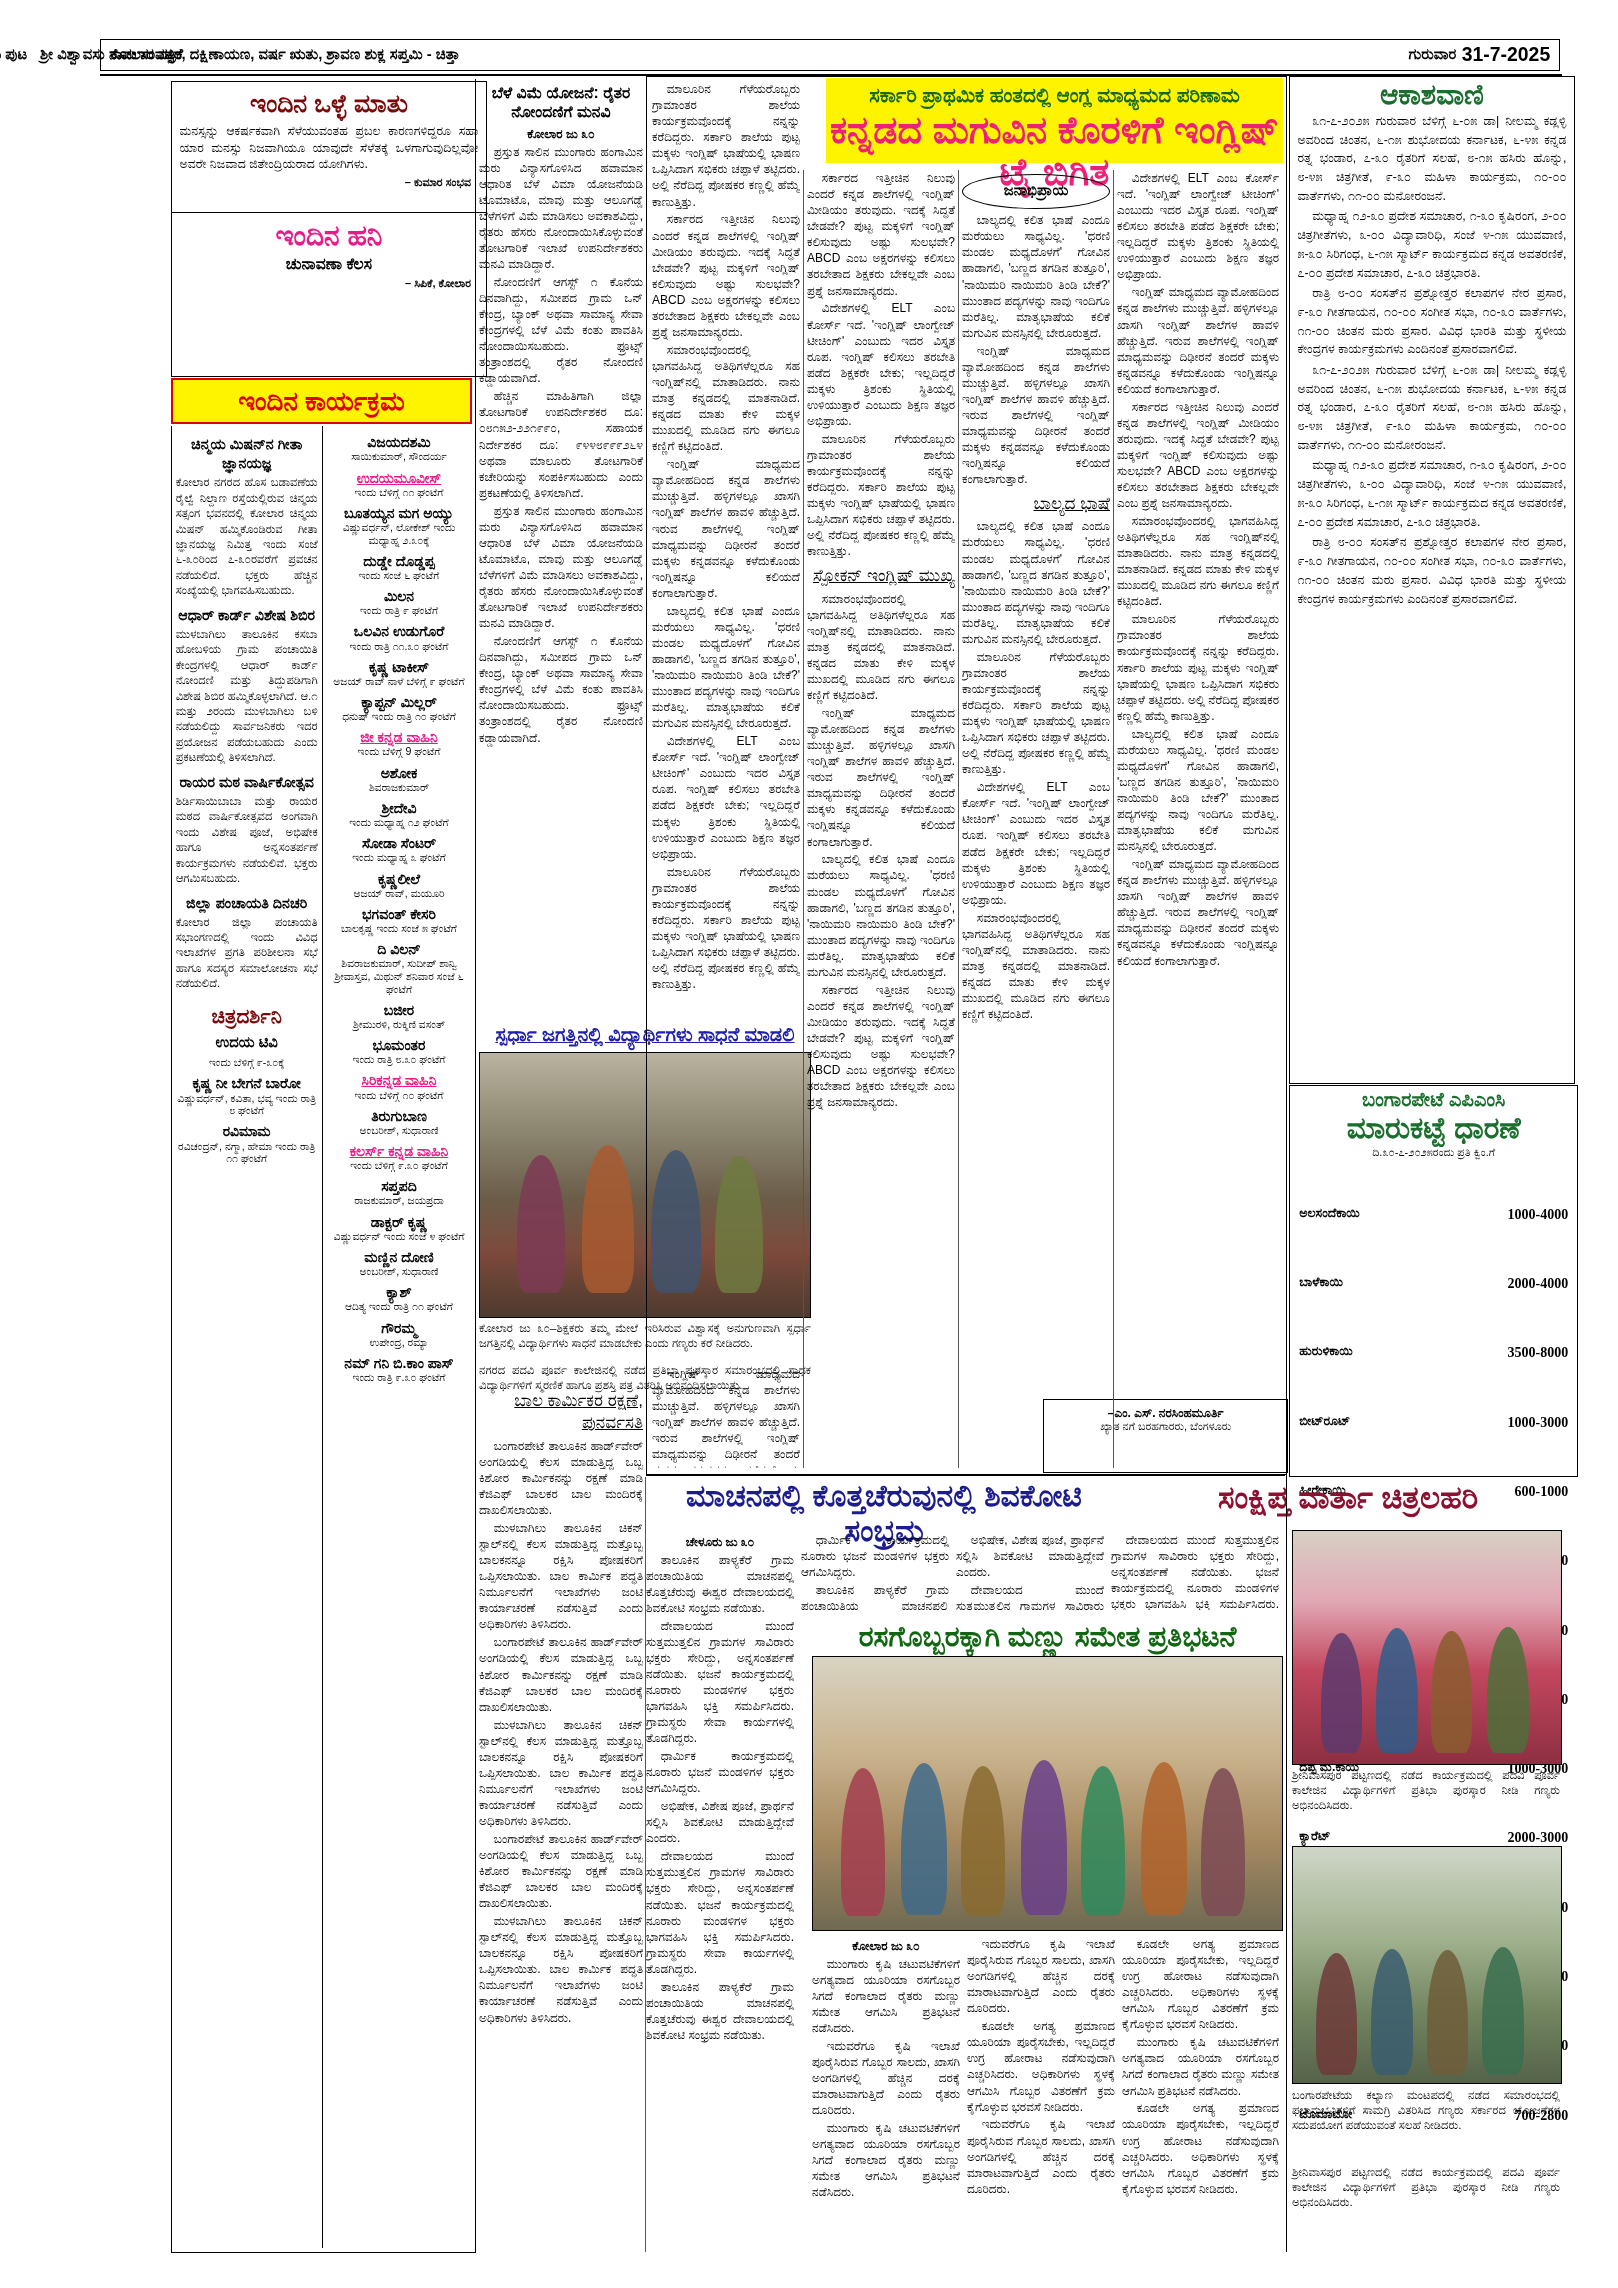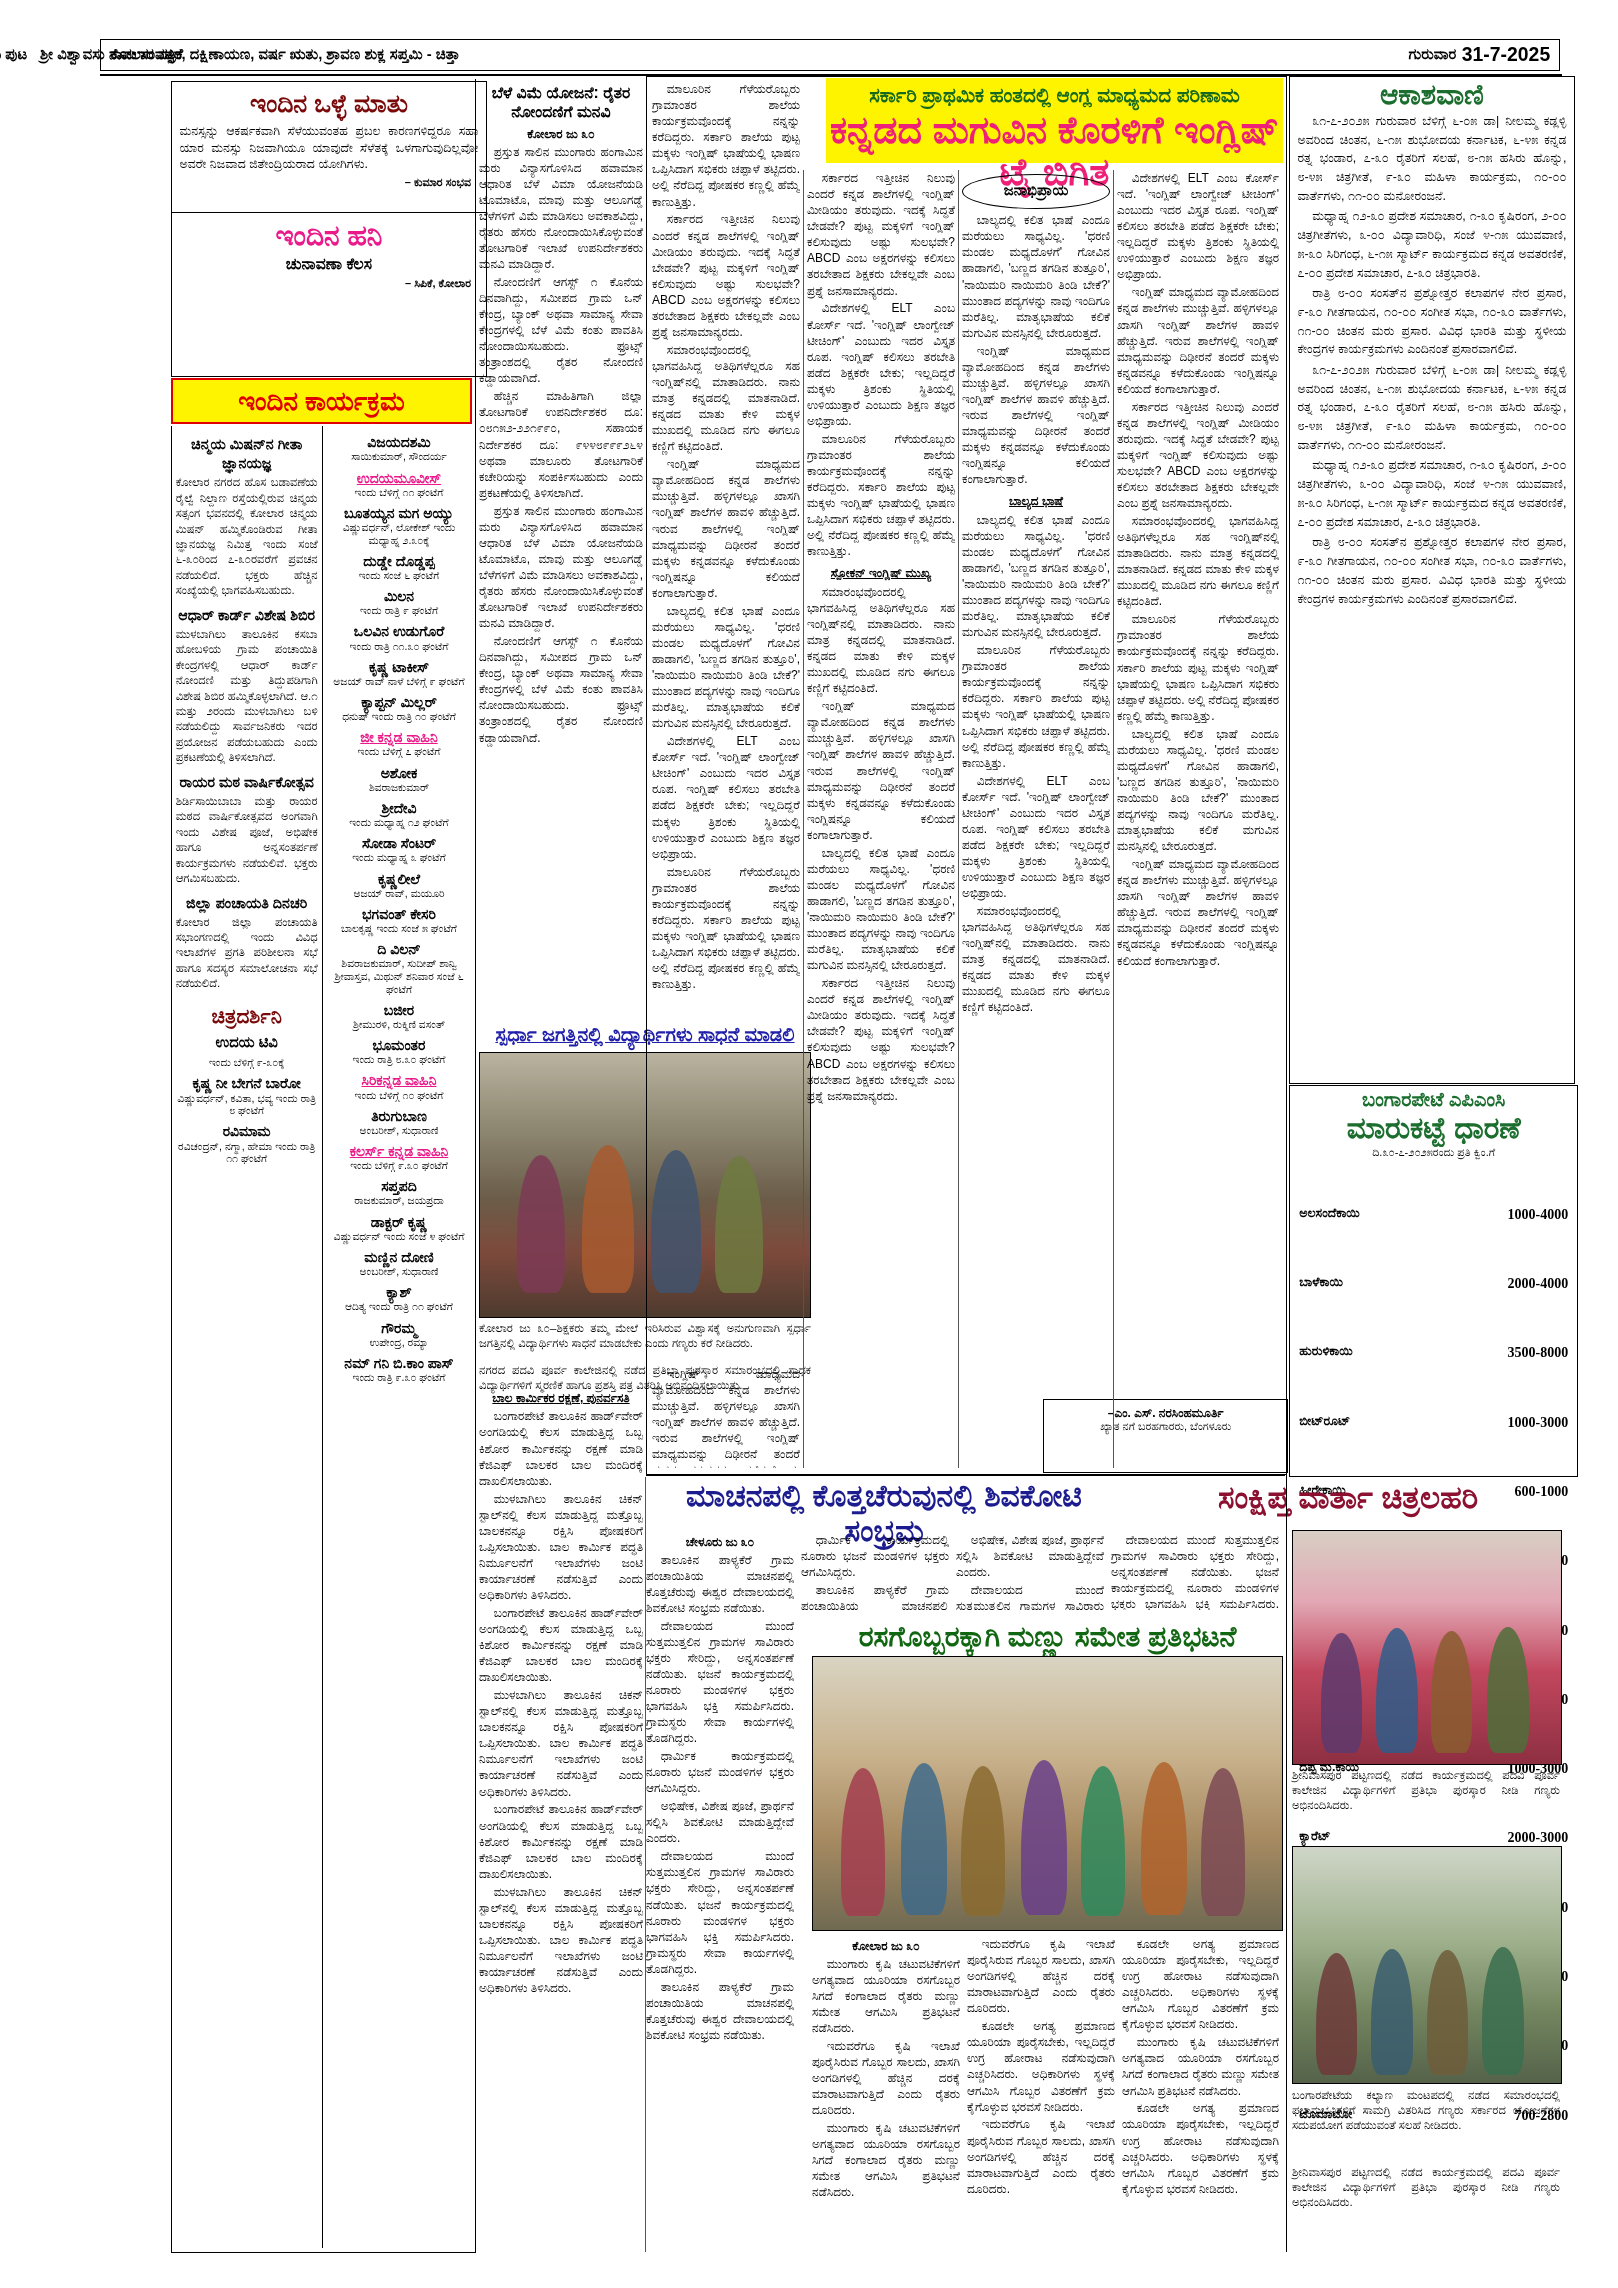--- a/index.html
+++ b/index.html
@@ -26,21 +26,21 @@
   .film .n{font-weight:bold;font-size:14px;text-align:center;line-height:1.15;}
   .film .l{font-size:10.6px;text-align:center;line-height:1.2;}
   .pink{color:#ea1a8a;text-decoration:underline;}
   .cinehead{color:#7a0a0a;font-weight:bold;font-size:20px;text-align:center;margin:11px 0 1.8px;}
   .chan{font-weight:bold;font-size:14.8px;text-align:center;margin:3.7px 0 1.8px;}
   .artTitle{font-weight:bold;font-size:15.7px;text-align:center;line-height:1.25;margin:3.7px 0;}
   .dateline{font-weight:bold;font-size:12px;text-align:center;margin:1.8px 0;}
   .yellowbox{background:#fff400;text-align:center;}
   .kicker{color:#17691d;font-weight:bold;font-size:20px;padding-top:5.5px;}
   .headline{color:#ee2078;font-weight:bold;font-size:38px;line-height:1.1;padding-top:3.7px;}
-  .subhead{font-weight:bold;font-size:12px;text-align:center;text-decoration:underline;margin:5.5px 0 2.8px;}
+  .subhead{font-weight:normal;font-size:17px;text-align:right;text-decoration:underline;margin:5.5px 0 2.8px;}
   .oval{display:block;width:138px;margin:3.7px auto;border:1.8px solid #000;border-radius:50%;
         text-align:center;font-weight:bold;font-size:14.8px;padding:6.5px 3.7px;}
   .greenhead{color:#1b6e2e;font-weight:bold;text-align:center;}
   .navyhead{color:#1c1c8f;font-weight:bold;font-size:30px;text-align:center;}
   .bluehead{color:#2020aa;font-weight:bold;font-size:19.4px;text-align:center;text-decoration:underline;}
   .maroonhead{color:#8c1030;font-weight:bold;font-size:31px;text-align:center;}
   .grnhead2{color:#116611;font-weight:bold;font-size:28px;text-align:center;}
   .mrow{display:flex;justify-content:space-between;font-size:12.5px;line-height:1.95;margin-top:42px;}
   .mrow .n{font-weight:bold;}
   .mrow .v{font-weight:bold;font-family:"Liberation Serif",serif;font-size:14px;}
@@ -150,21 +150,21 @@
           <div class="l">ಅಜಯ್ ರಾವ್ ನಾಳೆ ಬೆಳಿಗ್ಗೆ ೯ ಘಂಟೆಗೆ</div>
         </div>
 
         <div class="film">
           <div class="n">ಕ್ಯಾಪ್ಟನ್ ಮಿಲ್ಲರ್</div>
           <div class="l">ಧನುಷ್ ಇಂದು ರಾತ್ರಿ ೧೦ ಘಂಟೆಗೆ</div>
         </div>
 
         <div class="film">
           <div class="n pink">ಜೀ ಕನ್ನಡ ವಾಹಿನಿ</div>
-          <div class="l">ಇಂದು ಬೆಳಿಗ್ಗೆ ೭ ಘಂಟೆಗೆ</div>
+          <div class="l">ಇಂದು ಬೆಳಿಗ್ಗೆ 9 ಘಂಟೆಗೆ</div>
         </div>
 
         <div class="film">
           <div class="n">ಅಶೋಕ</div>
           <div class="l">ಶಿವರಾಜಕುಮಾರ್</div>
         </div>
 
         <div class="film">
           <div class="n">ಶ್ರೀದೇವಿ</div>
           <div class="l">ಇಂದು ಮಧ್ಯಾಹ್ನ ೧೨ ಘಂಟೆಗೆ</div>

